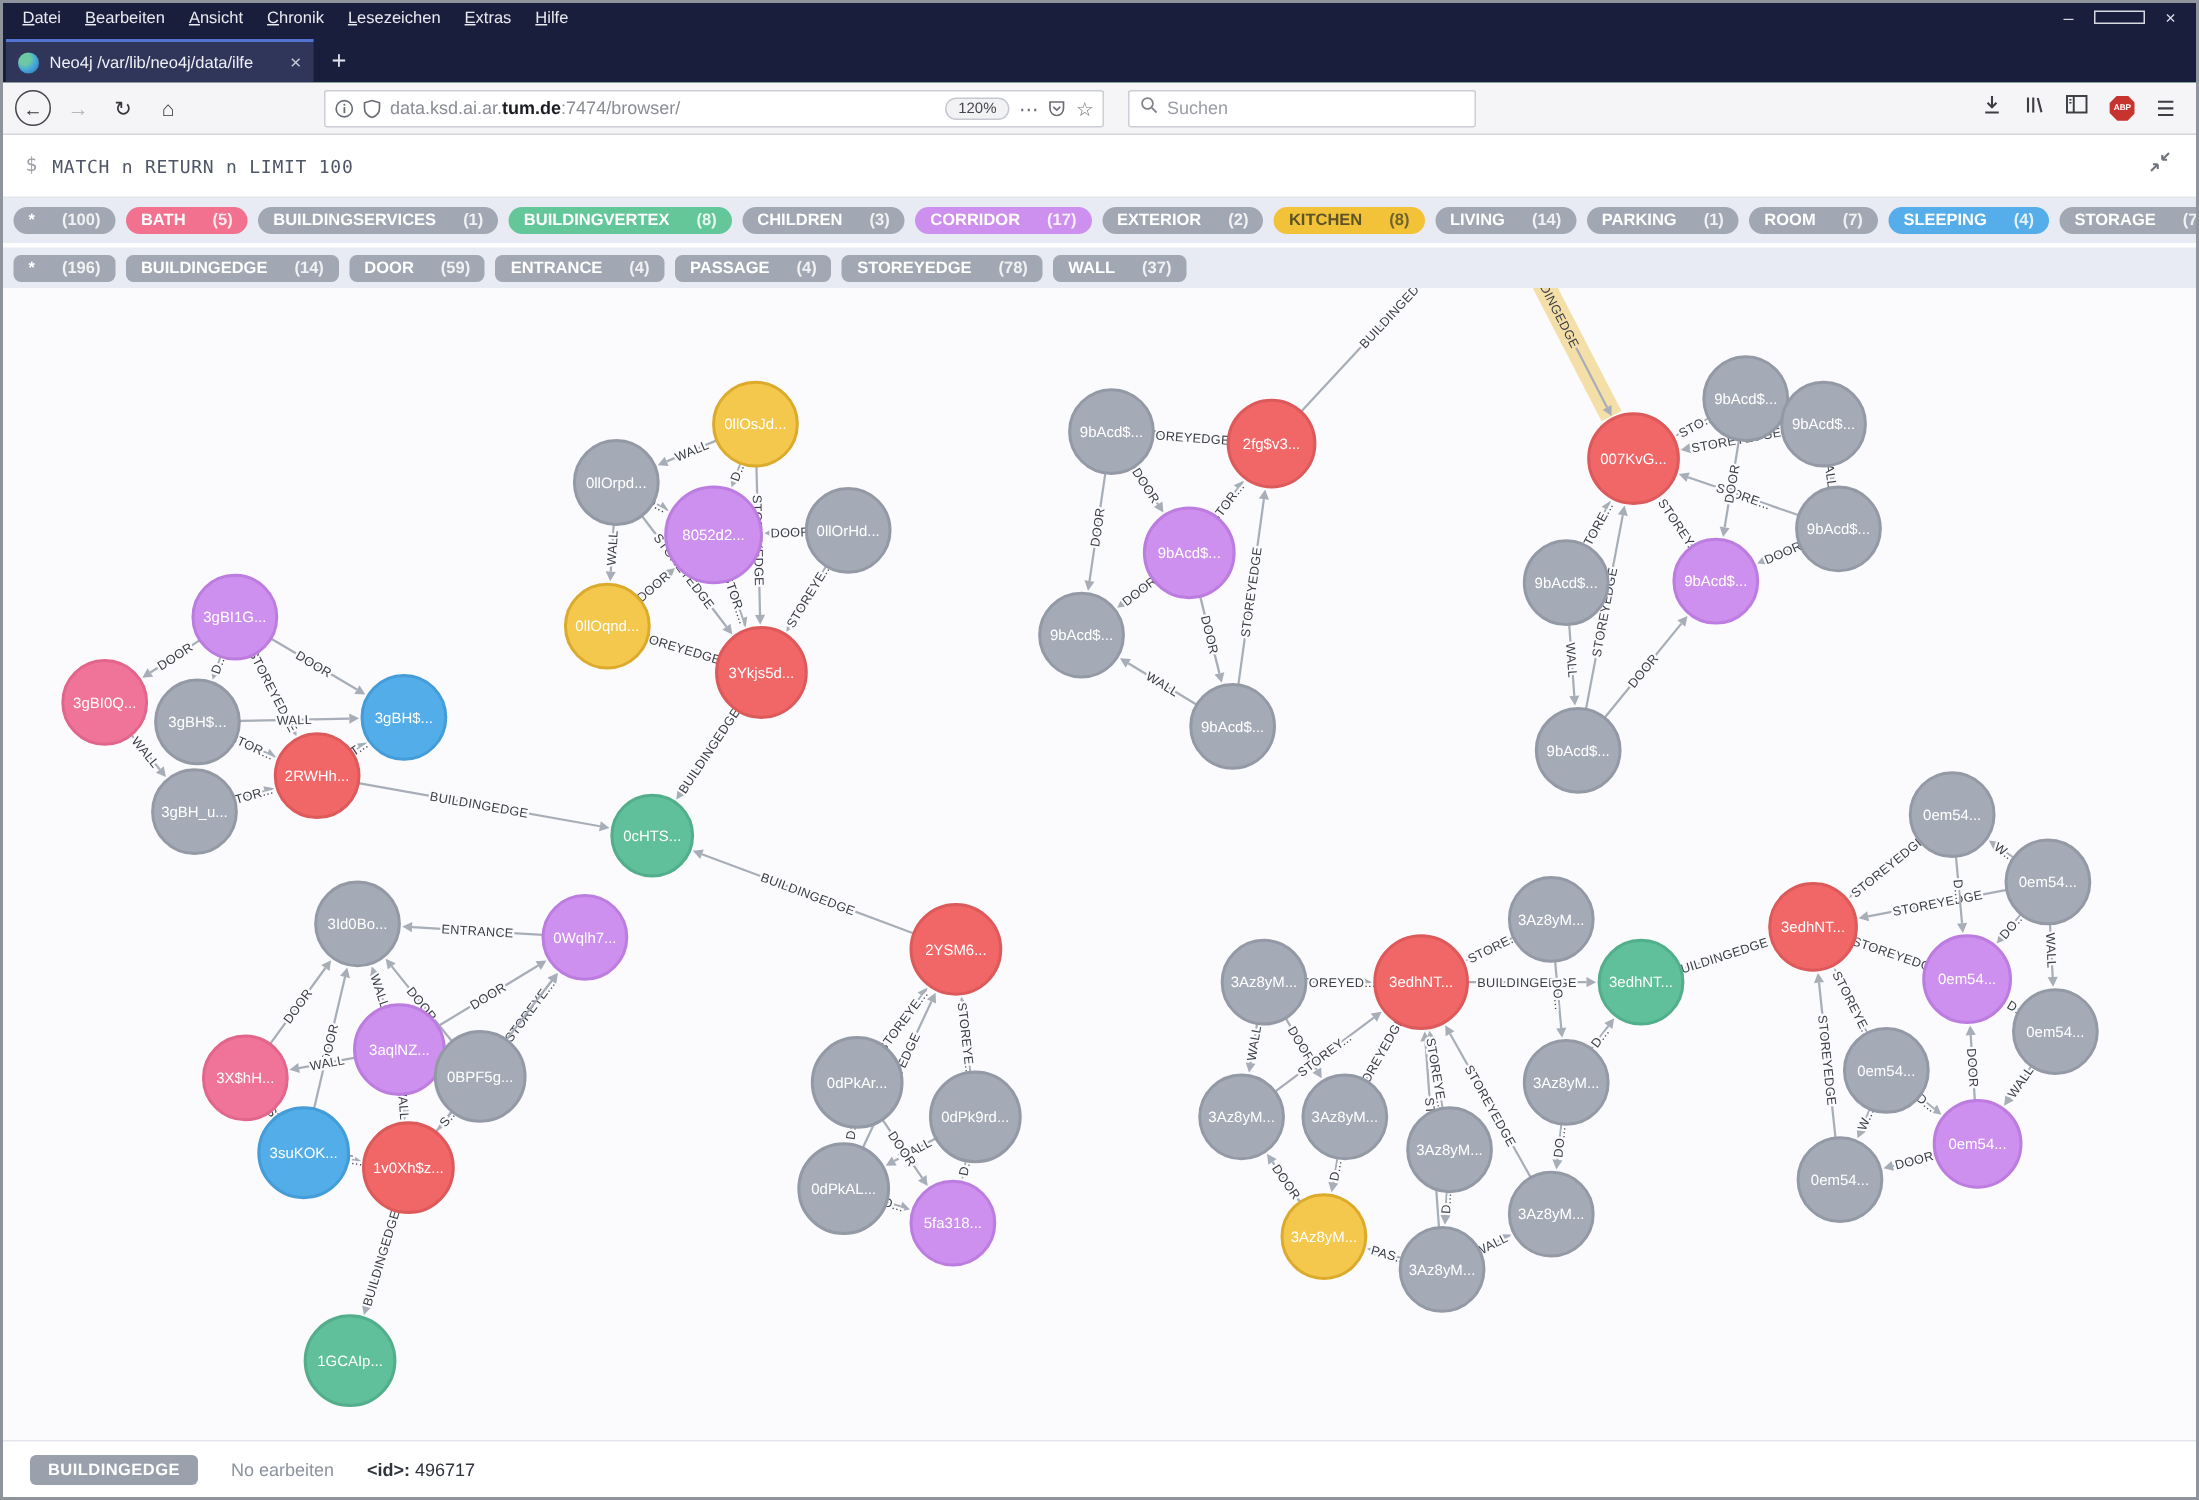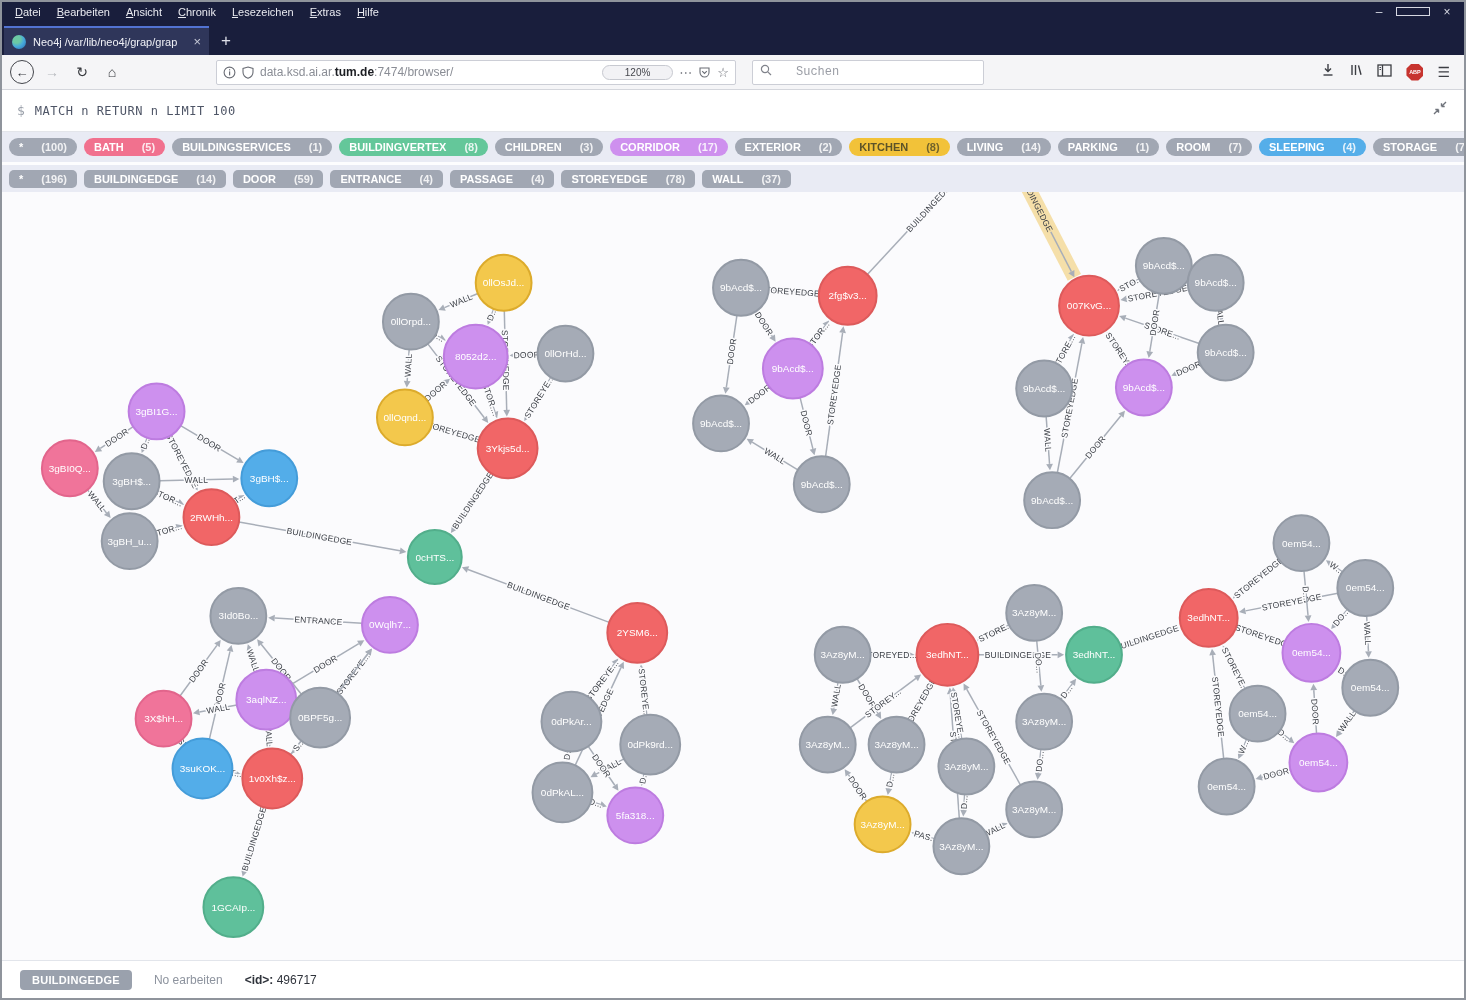--- a/index.html
+++ b/index.html
@@ -24,23 +24,23 @@
   .new-tab { color:#dfe1ea; font-size:17px; padding:0 12px 4px 12px; }
 
   
   .toolbar { height:35px; background:#f5f5f7; border-bottom:1px solid #d4d6dc; display:flex; align-items:center; padding:0 8px; gap:6px; flex:0 0 auto; }
   .nav-btn { width:24px; height:24px; display:flex; align-items:center; justify-content:center; font-size:14px; color:#35373c; }
   .back-circle { width:24px; height:24px; border:1.5px solid #44464c; border-radius:50%; display:flex; align-items:center; justify-content:center; font-size:13px; color:#35373c; }
   .fwd { color:#b7b9be; }
   .url-bar { flex:0 0 520px; height:25px; background:#fff; border:1px solid #ccced6; border-radius:2px; display:flex; align-items:center; padding:0 6px; gap:6px; margin-left:86px; }
   .url-text { font-size:12px; color:#8a8d95; white-space:nowrap; overflow:hidden; flex:1; }
   .url-bold { color:#1b1d22; font-weight:bold; }
-  .zoom-badge { font-size:10px; color:#45474d; background:#f2f2f5; border:1px solid #c7c9d0; border-radius:9px; padding:1px 22px; }
+  .zoom-badge { font-size:10px; color:#45474d; background:#f2f2f5; border:1px solid #c7c9d0; border-radius:9px; padding:1px 8px; }
   .url-icon { color:#6a6d75; font-size:12px; display:flex; align-items:center; }
-  .search-bar { flex:0 0 232px; height:25px; background:#fff; border:1px solid #ccced6; border-radius:2px; display:flex; align-items:center; gap:24px; padding:0 7px; margin-left:10px;font-family:Liberation Mono, monospace; }
+  .search-bar { flex:0 0 232px; height:25px; background:#fff; border:1px solid #ccced6; border-radius:2px; display:flex; align-items:center; gap:6px; padding:0 7px; margin-left:10px; }
   .search-ph { font-size:12px; color:#9a9da5; }
   .right-icons { margin-left:auto; display:flex; align-items:center; gap:14px; padding-right:6px; }
   .abp { width:17px; height:17px; background:#c7342f; clip-path:polygon(30% 0,70% 0,100% 30%,100% 70%,70% 100%,30% 100%,0 70%,0 30%); color:#fff; font-size:5.5px; font-weight:bold; display:flex; align-items:center; justify-content:center; }
   .hamburger { font-size:14px; color:#3c3e44; }
 
   
   .query-bar { height:42px; background:#fff; border-bottom:1px solid #e3e5ea; display:flex; align-items:center; padding-left:15px; position:relative; flex:0 0 auto; }
   .prompt { color:#9aa0aa; font-family:"DejaVu Sans Mono",monospace; font-size:13px; margin-right:10px; }
   .query-text { color:#4e5566; font-family:"DejaVu Sans Mono",monospace; font-size:12px; letter-spacing:0.5px; }
   .fit-icon { position:absolute; right:16px; top:10px; }
@@ -85,21 +85,21 @@
     <div class="win-controls">
       <span>–</span>
       <span><span class="restore-box"></span></span>
       <span>×</span>
     </div>
   </div>
 
   <div class="tab-bar">
     <div class="tab">
       <span class="favicon"></span>
-      <span class="tab-title">Neo4j /var/lib/neo4j/grap/grap</span>
+      <span class="tab-title">Neo4j /var/lib/neo4j/data/ilfe</span>
       <span class="tab-close">×</span>
     </div>
     <span class="new-tab">+</span>
   </div>
 
   <div class="toolbar">
     <span class="back-circle">←</span>
     <span class="nav-btn fwd">→</span>
     <span class="nav-btn">↻</span>
     <span class="nav-btn">⌂</span>

